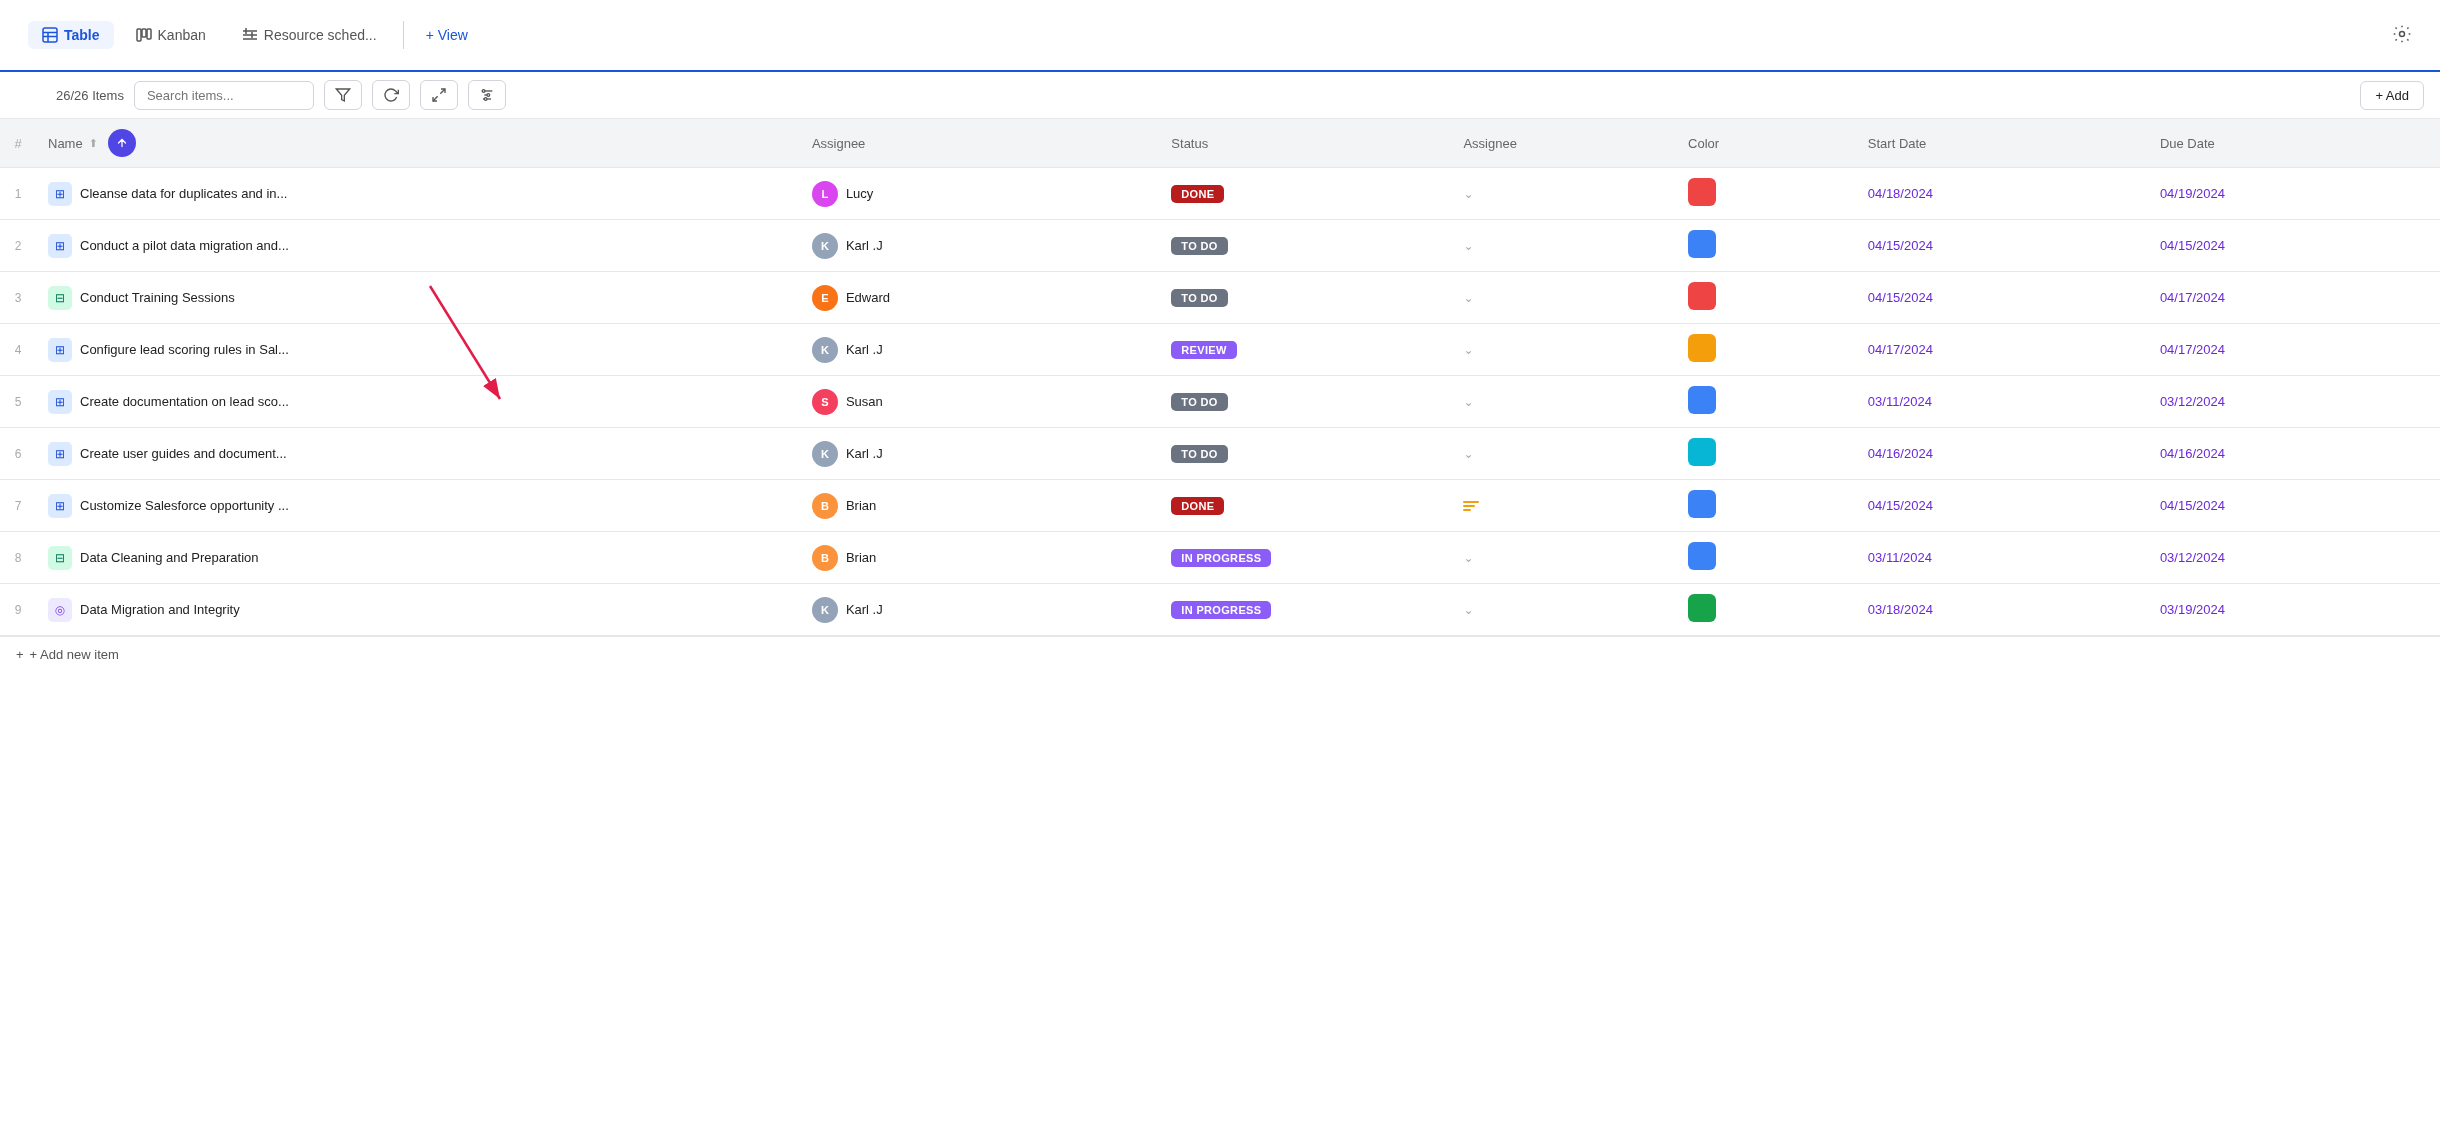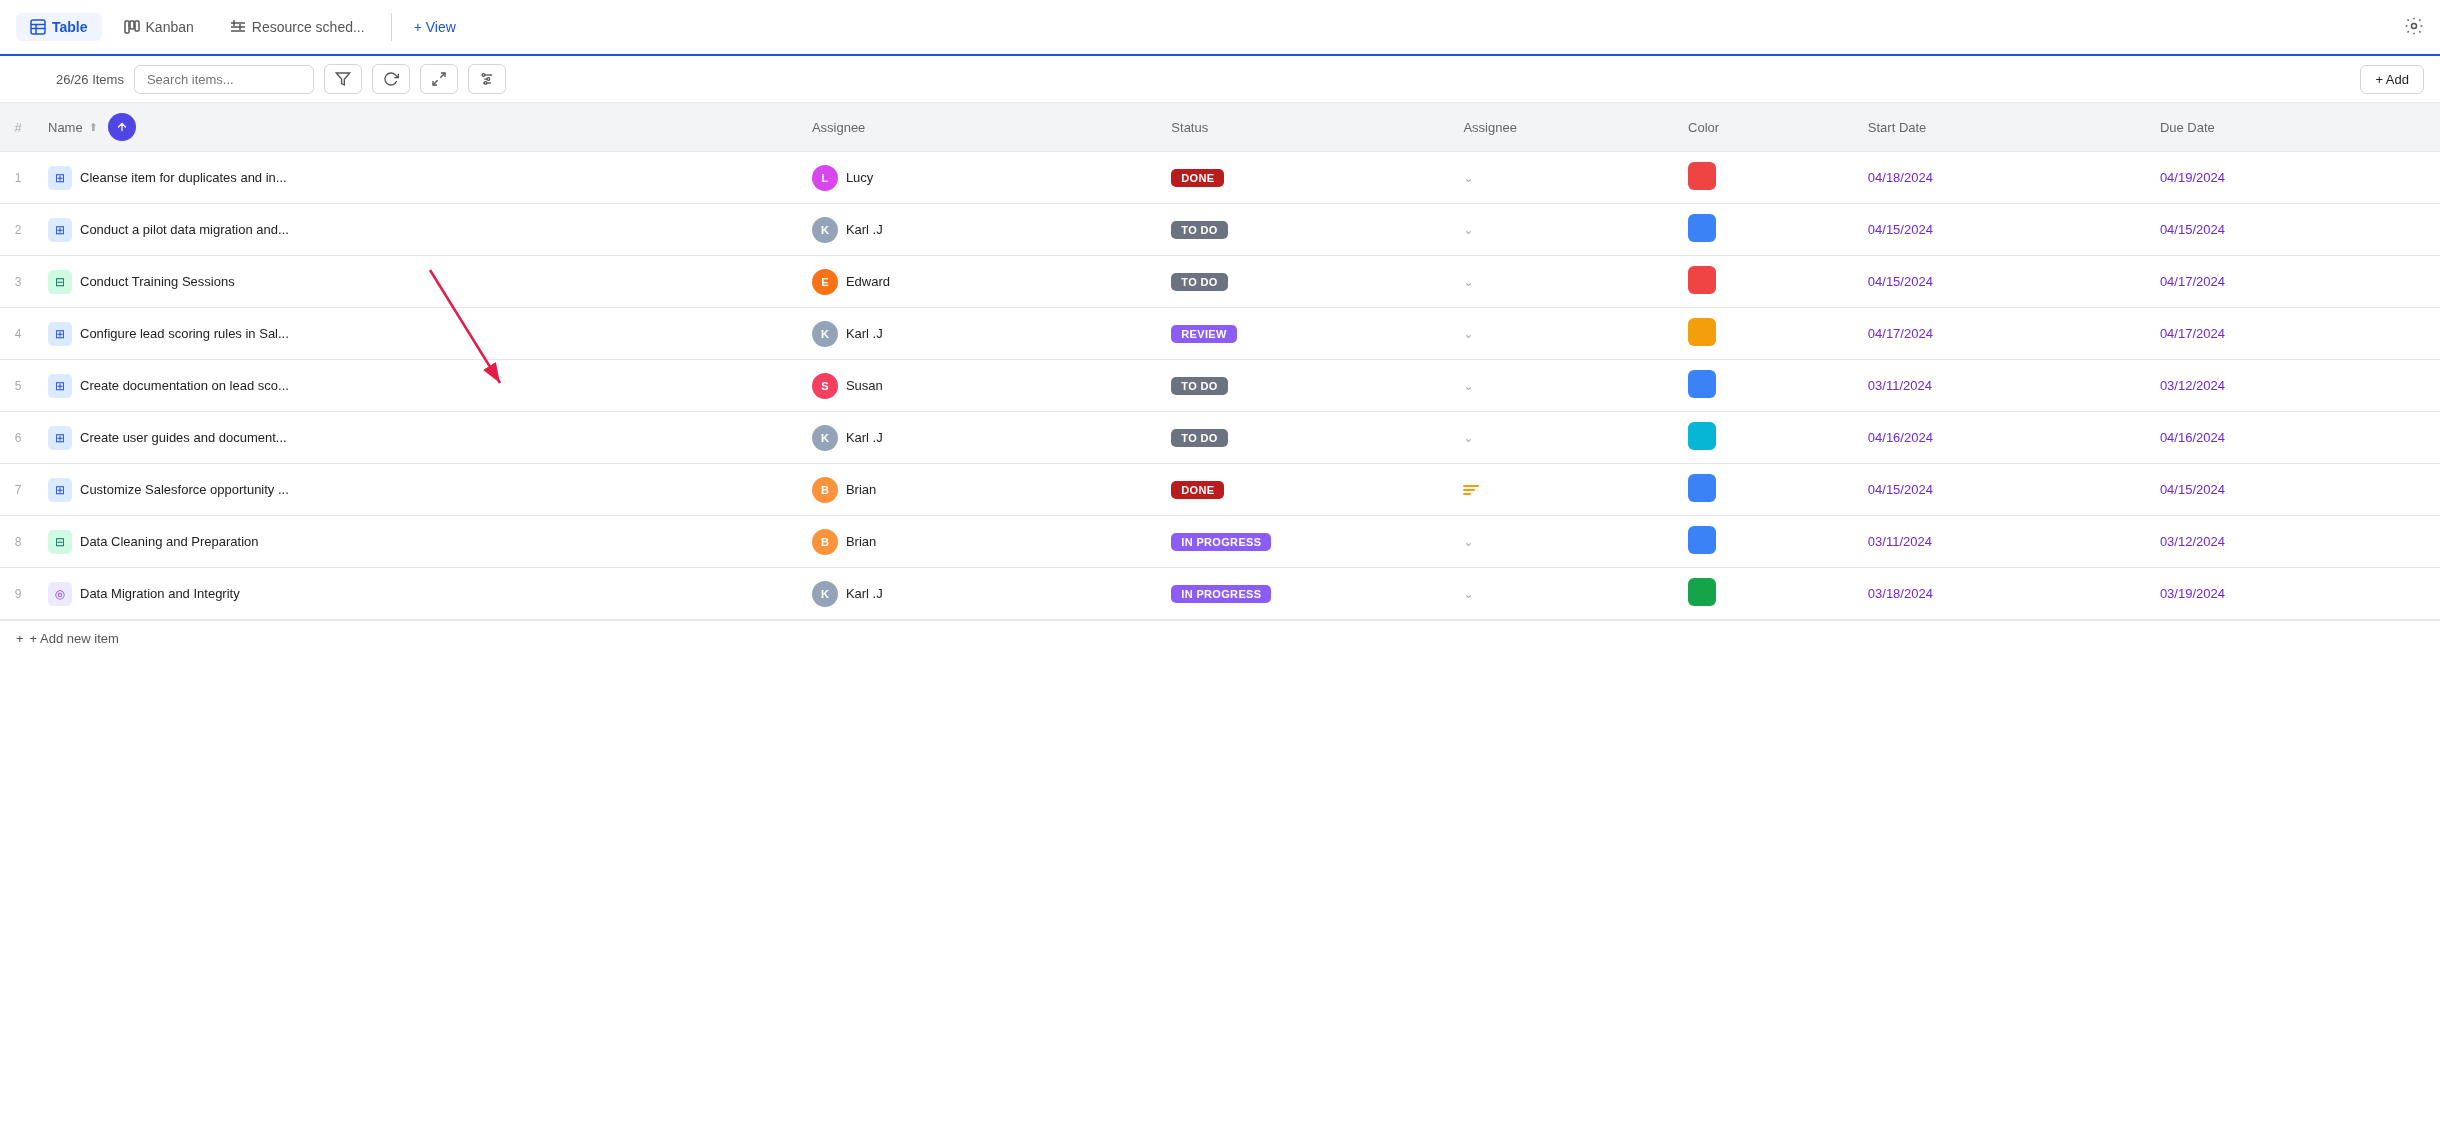--- a/index.html
+++ b/index.html
@@ -1,18 +1,18 @@
 <!DOCTYPE html>
 <html><head>
   <meta charset="utf-8">
   <style>
     * { box-sizing: border-box; margin: 0; padding: 0; }
     body { font-family: -apple-system, BlinkMacSystemFont, 'Segoe UI', sans-serif; background: #fff; color: #222; font-size: 14px; }
 
-    .top-bar { display: flex; align-items: center; padding: 0 16px; height: 56px; border-bottom: 2px solid #1a56db; gap: 8px; }
+    .top-bar { display: flex; align-items: center; padding: 0 28px; height: 72px; border-bottom: 2px solid #1a56db; gap: 8px; }
     .tab-btn { display: flex; align-items: center; gap: 6px; padding: 6px 14px; border-radius: 6px; border: none; cursor: pointer; font-size: 14px; background: transparent; color: #555; }
     .tab-btn.active { background: #f0f4ff; color: #1a56db; font-weight: 600; }
     .tab-btn svg { width: 16px; height: 16px; }
     .divider { width: 1px; height: 28px; background: #d1d5db; margin: 0 4px; }
     .add-view-btn { display: flex; align-items: center; gap: 4px; color: #1a56db; background: none; border: none; cursor: pointer; font-size: 14px; padding: 6px 10px; }
     .settings-btn { margin-left: auto; background: none; border: none; cursor: pointer; color: #555; }
 
     .toolbar { display: flex; align-items: center; padding: 8px 16px; gap: 10px; border-bottom: 1px solid #e5e7eb; }
     .items-count { font-size: 13px; color: #555; font-weight: 500; white-space: nowrap; margin-left: 40px; }
     .search-input { border: 1px solid #d1d5db; border-radius: 6px; padding: 6px 12px; font-size: 13px; color: #999; width: 180px; outline: none; }
@@ -164,21 +164,21 @@
           <th style="min-width:130px;">Due Date</th>
         </tr>
       </thead>
       <tbody id="table-body">
 
       <tr>
     <td>1</td>
     <td>
       <div class="name-cell">
         <div class="task-icon" style="background:#dbeafe;color:#1d4ed8;">⊞</div>
-        <span class="task-name">Cleanse item for duplicates and in...</span>
+        <span class="task-name">Cleanse data for duplicates and in...</span>
       </div>
     </td>
     <td>
       <div class="assignee-cell">
         <div class="avatar" style="background:#d946ef;">L</div>
         <span>Lucy</span>
       </div>
     </td>
     <td>
       <span class="status-badge status-done">DONE</span>

